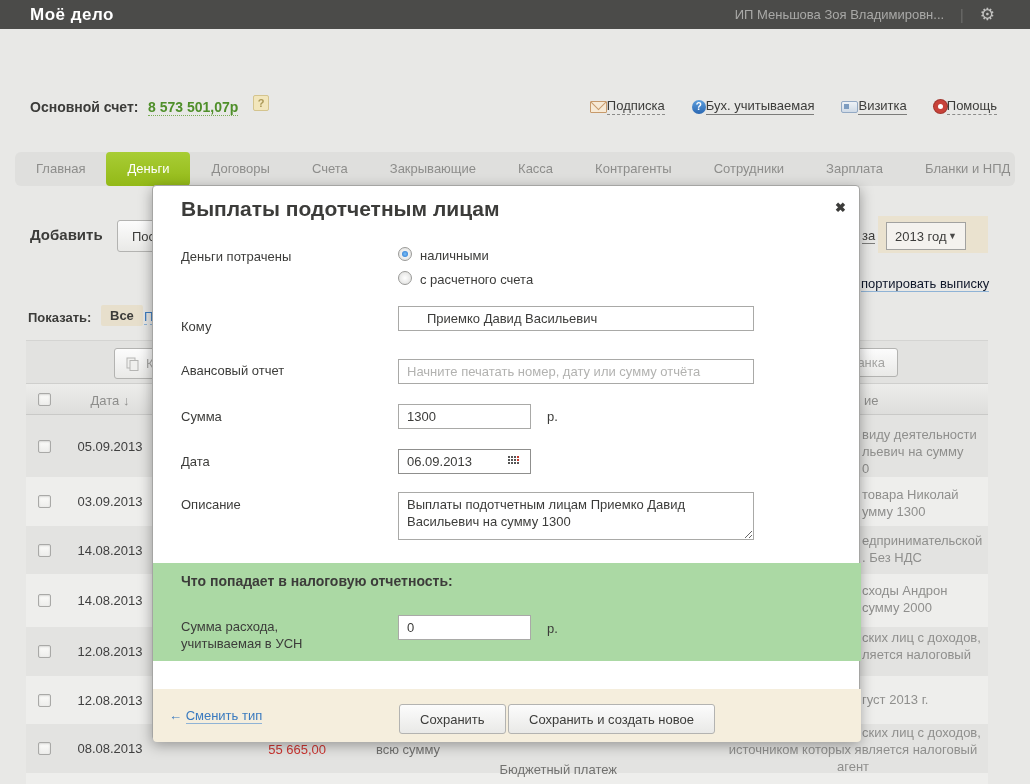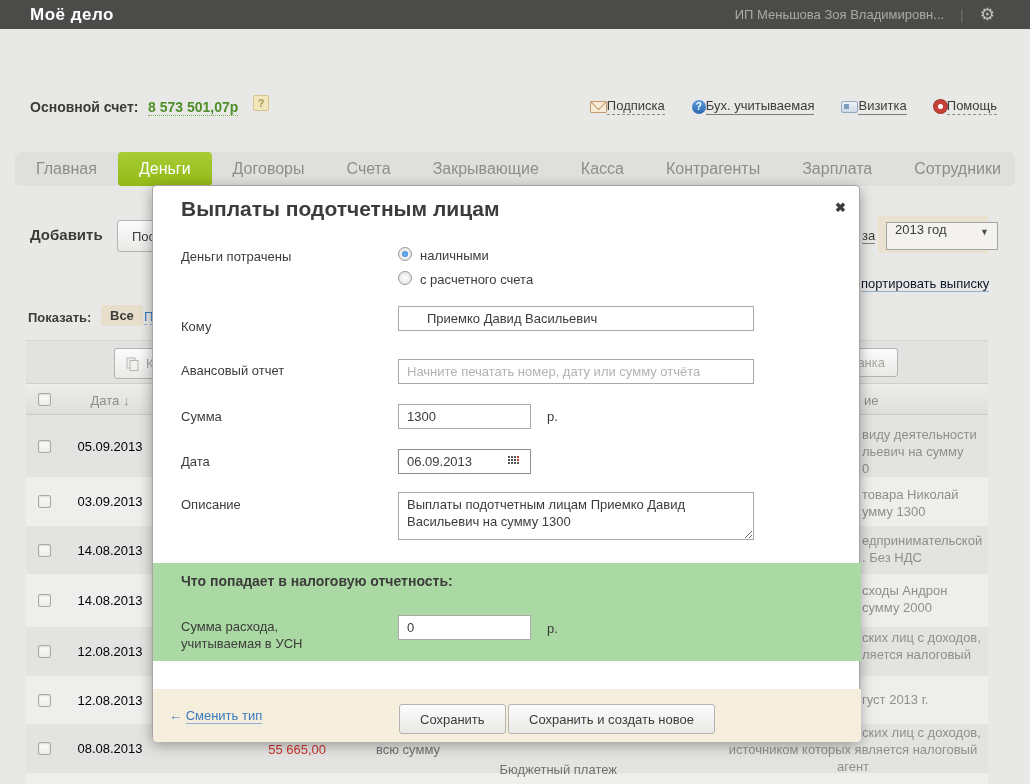--- a/index.html
+++ b/index.html
@@ -37,32 +37,32 @@
           color:#fff; font-size:10px; font-weight:bold; text-align:center; line-height:14px; }
   .ic-card { width:17px; height:12px; background:linear-gradient(#eef2f6,#cfdae6); border:1px solid #93a9c4;
              border-radius:2px; position:relative; }
   .ic-card::after { content:""; position:absolute; left:2px; top:2px; width:5px; height:5px; background:#7d9cc0; }
   .ic-buoy { width:13px; height:13px; border-radius:50%; border:4px solid #c8423a; background:#fff;
              box-shadow:0 0 0 1px #a3362e; }
 
   
   .tabbar { position:absolute; left:15px; top:152px; width:1000px; height:34px; background:#dfdfdd;
             border-radius:6px; display:flex; align-items:stretch; }
-  .tab { padding:0 21px; line-height:34px; color:#8d8d8b; font-size:16px; cursor:pointer; white-space:nowrap; }
+  .tab { padding:0 21px; line-height:34px; color:#8d8d8b; font-size:13px; cursor:pointer; white-space:nowrap; }
   .tab.active { background:linear-gradient(#a8cd35,#93b917); color:#fff; border-radius:4px; }
 
   
   .add-label { position:absolute; left:30px; top:226px; font-size:15px; font-weight:bold; }
   .btn { background:linear-gradient(#fcfcfc,#e9e9e7); border:1px solid #b3b3b1; border-radius:3px;
          color:#3c3c3a; font-size:13px; font-family:inherit; cursor:pointer; }
   .add-btn { position:absolute; left:117px; top:220px; width:120px; height:32px; text-align:left; padding-left:14px; }
   .year-panel { position:absolute; left:878px; top:216px; width:110px; height:37px; background:#eae2cf; }
   .year-link { position:absolute; left:862px; top:228px; border-bottom:1px solid #7c7c7a; cursor:pointer; }
-  .year-select { position:absolute; left:886px; top:222px; width:112px; height:28px; background:#f4f2ee;
-                 border:1px solid #a2a2a0; display:flex; align-items:flex-end; padding:12px 8px; cursor:pointer; }
+  .year-select { position:absolute; left:886px; top:222px; width:80px; height:28px; background:#f4f2ee;
+                 border:1px solid #a2a2a0; display:flex; align-items:center; padding:12px 8px; cursor:pointer; }
   .year-select .caret { margin-left:auto; font-size:9px; color:#4a4a48; }
   .import-link { position:absolute; left:861px; top:276px; color:#0f172a; border-bottom:1px solid #8fb3d6;
                  cursor:pointer; }
 
   
   .show-label { position:absolute; left:28px; top:310px; font-weight:bold; }
   .show-all { position:absolute; left:101px; top:305px; background:#e7dfcc; padding:3px 9px; font-weight:bold;
               border-radius:2px; cursor:pointer; }
   .show-frag { position:absolute; left:144px; top:309px; color:#3a7abf; border-bottom:1px dashed #8fb3d6; cursor:pointer; }
 
@@ -78,21 +78,21 @@
            background:linear-gradient(#ededeb,#dededc); border-top:1px solid #cfcfcd; border-bottom:1px solid #c9c9c7; }
   .cb { width:13px; height:13px; background:linear-gradient(#fcfcfa,#ededeb); border:1px solid #a9a9a7;
         border-radius:2px; box-shadow:inset 0 1px 2px rgba(0,0,0,.15); cursor:pointer; display:inline-block; }
   .thead .cb { position:absolute; left:12px; top:9px; }
   .th-date { position:absolute; left:34px; top:9px; width:100px; text-align:center; color:#8d8d8b; }
   .th-frag { position:absolute; left:838px; top:9px; color:#8d8d8b; }
   .trow { position:absolute; left:0; width:962px; display:flex; align-items:center; }
   .trow.dark { background:#e3e3e1; }
   .trow.light { background:#eeeeec; }
   .trow .cb { margin-left:12px; }
-  .td-date { width:100px; margin-left:9px; text-align:center; color:#000000; }
+  .td-date { width:100px; margin-left:9px; text-align:center; color:#404040; }
   .frag { position:absolute; left:836px; color:#8f8f8d; line-height:17px; white-space:nowrap; }
   .cellr7 { position:absolute; color:#71716f; }
   .sum-red { color:#cc3430; }
 
   
   .modal { position:absolute; left:152px; top:185px; width:708px; height:556px; background:#fff;
            border:1px solid #a5a5a3; border-radius:4px; box-shadow:0 4px 14px rgba(0,0,0,.35); z-index:20; }
   .m-title { position:absolute; left:28px; top:11px; font-size:21px; font-weight:bold; }
   .m-close { position:absolute; left:682px; top:14px; font-size:13px; font-weight:bold; cursor:pointer; }
   .m-label { position:absolute; left:28px; font-size:13px; color:#3c3c3a; }
@@ -156,22 +156,22 @@
   </div>
 
   <div class="tabbar">
     <span class="tab">Главная</span>
     <span class="tab active">Деньги</span>
     <span class="tab">Договоры</span>
     <span class="tab">Счета</span>
     <span class="tab">Закрывающие</span>
     <span class="tab">Касса</span>
     <span class="tab">Контрагенты</span>
+    <span class="tab">Сотрудники</span>
     <span class="tab">Зарплата</span>
-    <span class="tab">Сотрудники</span>
     <span class="tab">Бланки и НПД</span>
   </div>
 
   <span class="add-label">Добавить</span>
   <button class="btn add-btn">Пос</button>
 
   <div class="year-panel"></div>
   <span class="year-link">за</span>
   <div class="year-select">
     <span>2013 год</span>

